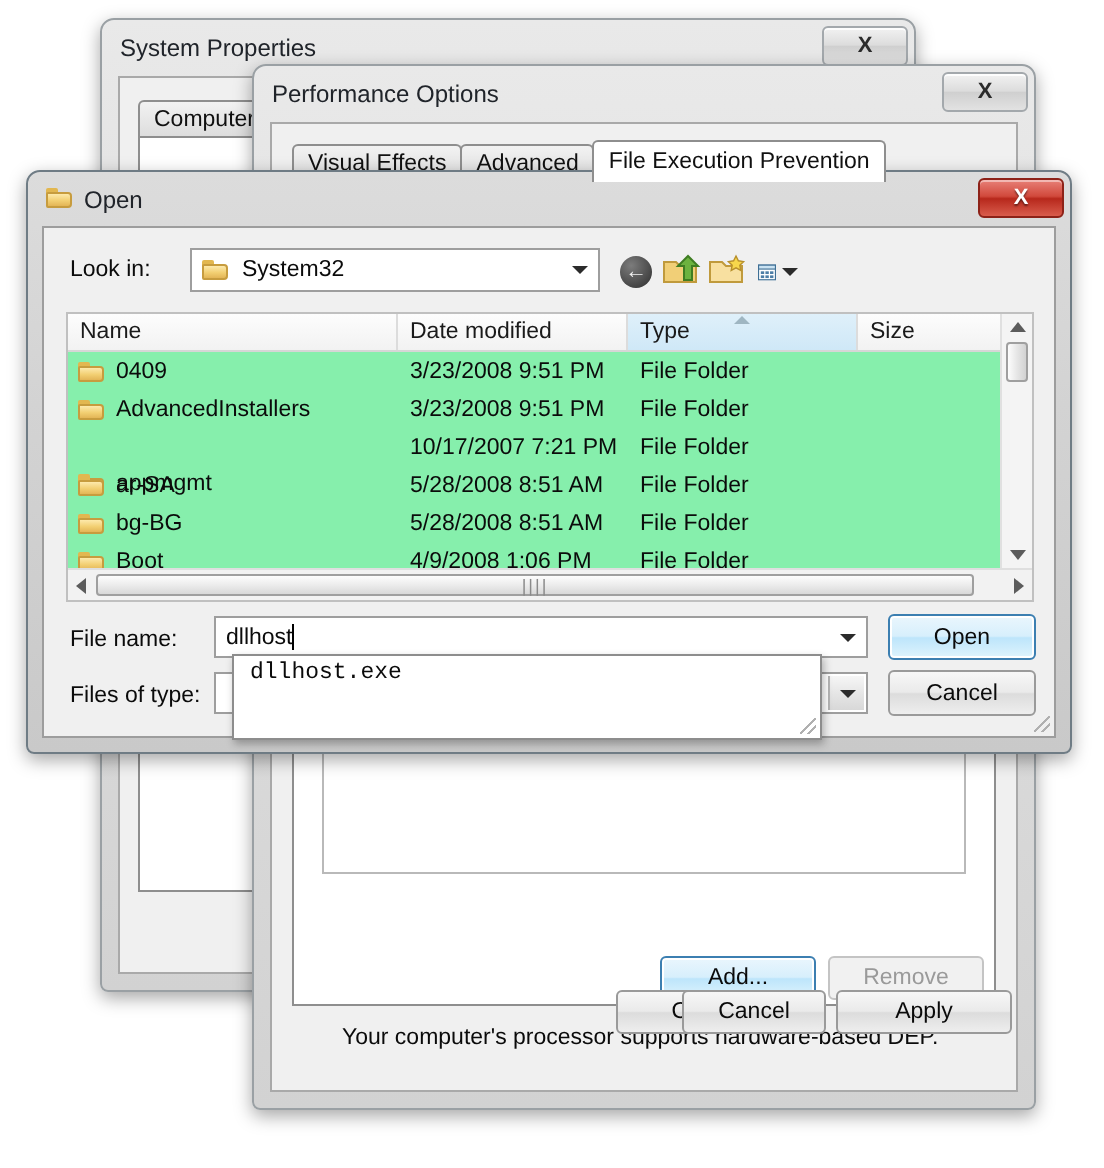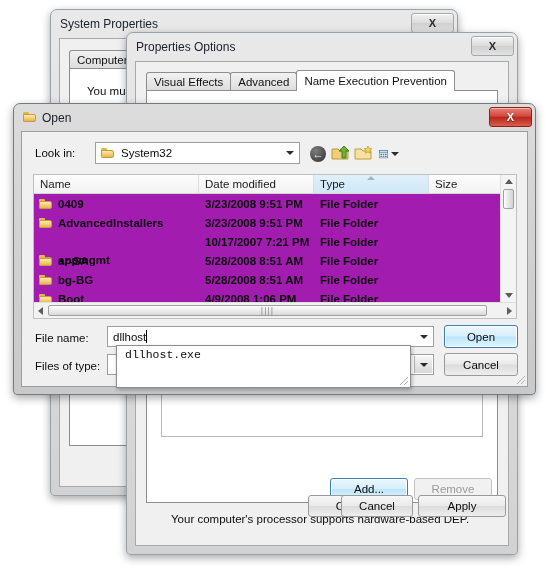--- a/index.html
+++ b/index.html
@@ -172,21 +172,21 @@
   }
   .hcell.sorted { background: linear-gradient(180deg,#dff0fa 0%, #cfe8f7 100%); }
   .hcell .sortarrow {
     position: absolute; left: 50%; top: 1px; margin-left: -4px;
     width: 0; height: 0;
     border-left: 4px solid transparent;
     border-right: 4px solid transparent;
     border-bottom: 4px solid #9fb6c2;
   }
   .filelist {
-    position: absolute; background: #a21caf; overflow: hidden; font-weight: bold;
+    position: absolute; background: #86efac; overflow: hidden;
   }
   .frow { display: flex; align-items: center; height: 19px; font-size: 11.5px; color: #0b0b0b; }
   .fname { display: flex; align-items: center; gap: 5px; padding-left: 5px; box-sizing: border-box; }
   .fdate, .ftype, .fsize { box-sizing: border-box; padding-left: 6px; }
 
   
   .vscroll {
     position: absolute; width: 16px;
     background: #f4f4f4; border-left: 1px solid #e0e0e0; box-sizing: border-box;
   }
@@ -264,35 +264,35 @@
         </div>
       </div>
       <div class="tabpanel" style="left:9px; top:29px; right:9px; bottom:40px;">
         <div class="statictext" style="left:17px; top:16px;">You must</div>
       </div>
     </div>
   </div>
 
   <div class="win win-frame-inactive" style="left:126px; top:32px; width:390px; height:521px;">
     <div class="titlebar">
-      <span class="titletext">Properties Options</span>
+      <span class="titletext">Performance Options</span>
     </div>
     <div class="closebtn inactive">X</div>
 
     <div class="clientarea" style="left:8px; top:28px; right:8px; bottom:8px; background:#f0f0f0;">
 
       <div class="tabstrip" style="left:10px; top:8px;">
         <div class="tab">
           <span>Visual Effects</span>
         </div>
         <div class="tab">
           <span>Advanced</span>
         </div>
         <div class="tab selected">
-          <span>Name Execution Prevention</span>
+          <span>File Execution Prevention</span>
         </div>
       </div>
 
       <div class="tabpanel" style="left:10px; top:28px; right:10px; bottom:42px;">
 
         <div style="position:absolute; left:14px; top:14px; right:14px; height:330px;
                     background:#ffffff; border:1px solid #b9b9b9;"></div>
 
         <div class="btn default" style="left:183px; top:387px; width:78px; height:22px;">
           <span>Add...</span>
@@ -309,21 +309,21 @@
       </div>
       <div class="btn" style="left:205px; top:433px; width:72px; height:22px;">
         <span>Cancel</span>
       </div>
       <div class="btn" style="left:282px; top:433px; width:88px; height:22px;">
         <span>Apply</span>
       </div>
     </div>
   </div>
 
-  <div class="win win-frame-active" style="left:13px; top:103px; width:521px; height:290px;">
+  <div class="win win-frame-active" style="left:13px; top:85px; width:521px; height:290px;">
     <div class="titlebar">
       <span class="folder-ico" style="margin-left:9px; width:15px; height:13px;"></span>
       <span class="titletext with-icon">Open</span>
     </div>
     <div class="closebtn active">X</div>
 
     <div class="clientarea" style="left:7px; top:27px; right:7px; bottom:7px; background:#f0f0f0; border-color:#9d9d9d;">
 
       <span class="lookin-label" style="left:13px; top:15px;text-align:center;">Look in:</span>
 

